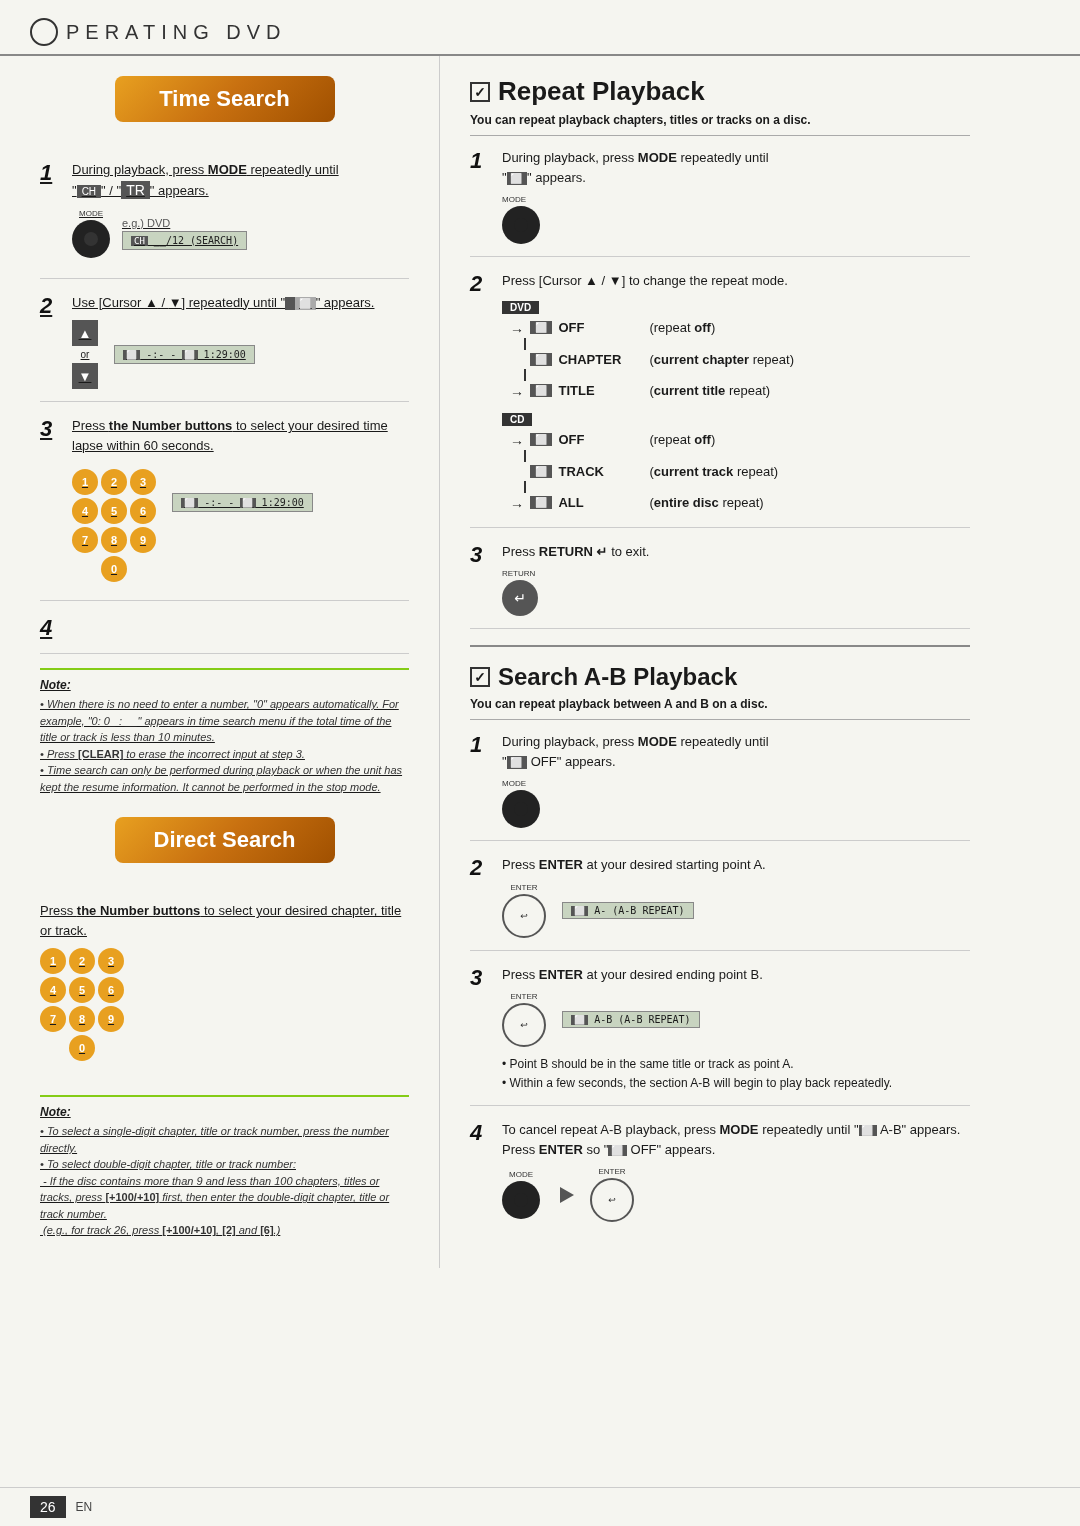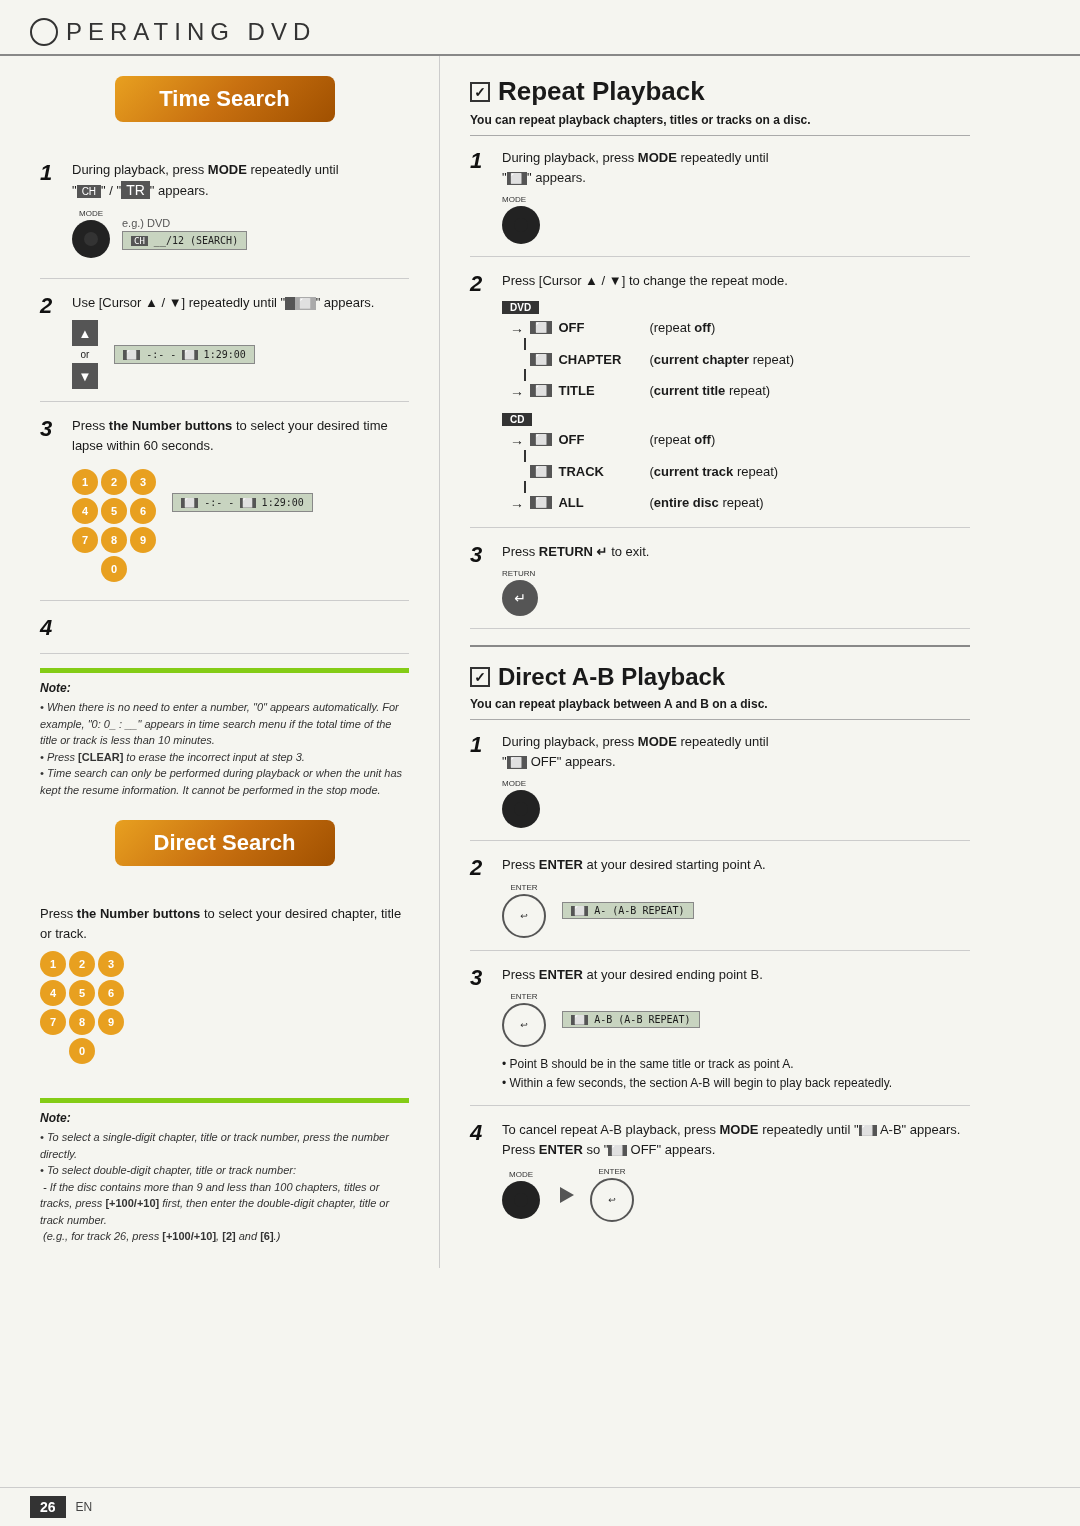--- a/index.html
+++ b/index.html
@@ -25,38 +25,39 @@
     .header-circle {
       width: 28px;
       height: 28px;
       border-radius: 50%;
       border: 2px solid #333;
       background: #f5f5f0;
       margin-right: 8px;
       flex-shrink: 0;
     }
     .header-title {
-      font-size: 24px;
+      font-size: 20px;
       font-weight: normal;
       letter-spacing: 6px;
       text-transform: uppercase;
       color: #333;
     }
 
     
     .main-content {
       display: flex;
       padding: 0;
     }
 
     
     .left-col {
       width: 440px;
       padding: 20px 30px 20px 40px;
       border-right: 1px solid #ccc;
+      text-decoration: underline;
     }
 
     
     .right-col {
       width: 560px;
       padding: 20px 30px 20px 30px;
     }
 
     
     .section-title-box {
@@ -163,21 +164,21 @@
       font-size: 11px;
       font-weight: bold;
     }
     .numpad-zero {
       grid-column: 2;
     }
 
     
     .note-box {
       margin-top: 12px;
-      border-top: 5px solid #84cc16;
+      border-top: 2px solid #84cc16;
       padding-top: 8px;
     }
     .note-title {
       font-weight: bold;
       font-size: 12px;
       font-style: italic;
       margin-bottom: 4px;
     }
     .note-text {
       font-size: 11px;
@@ -539,21 +540,21 @@
         </div>
         <div style="display:flex;flex-direction:column;align-items:flex-start;margin-top:4px;text-align:right;">
           <div style="font-size:8px;color:#333;margin-bottom:2px;">RETURN</div>
           <div class="return-btn">↵</div>
         </div>
       </div>
     </div>
 
     <div class="ab-heading">
       <div class="checkbox-icon">✓</div>
-      <span>Direct A-B Playback</span>
+      <span>Search A-B Playback</span>
     </div>
     <div class="subtitle">You can repeat playback between A and B on a disc.</div>
 
     <div class="step">
       <div class="step-num">1</div>
       <div class="step-content">
         <div class="step-text">
           During playback, press <b>MODE</b> repeatedly until<br>
           "<span style="background:#555;color:white;padding:1px 4px;font-size:10px;">⬜</span> OFF" appears.
         </div>
@@ -631,15 +632,15 @@
           </div>
         </div>
       </div>
     </div>
 
   </div>
 
 </div>
 
 <div style="position:fixed;bottom:0;left:0;width:100%;display:flex;align-items:center;padding:8px 30px;background:#f5f5f0;border-top:1px solid #ccc;">
-  <div style="background:#333;color:white;padding:3px 10px;font-size:14px;font-weight:bold;margin-right:10px;">26</div>
+  <div style="background:#333;color:white;padding:3px 10px;font-size:14px;font-weight:normal;margin-right:10px;">26</div>
   <span style="font-size:12px;color:#444;">EN</span>
 </div>
 
 </body></html>

